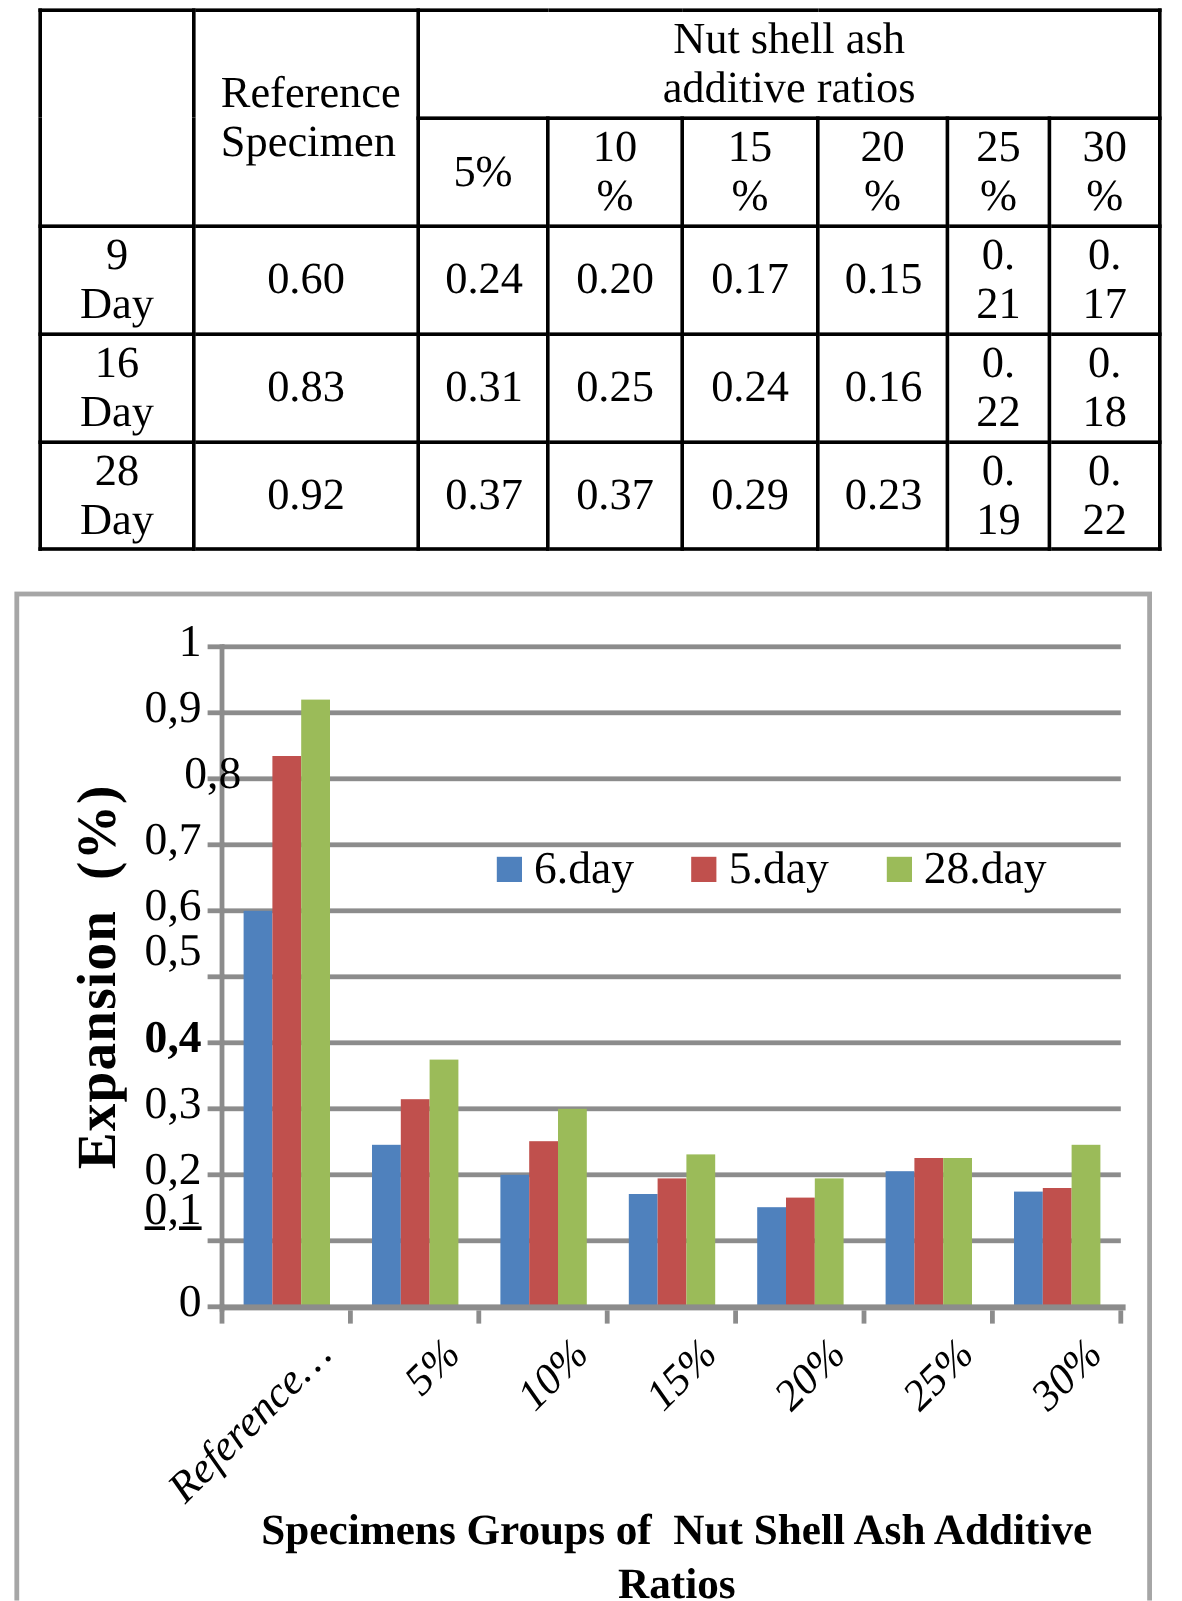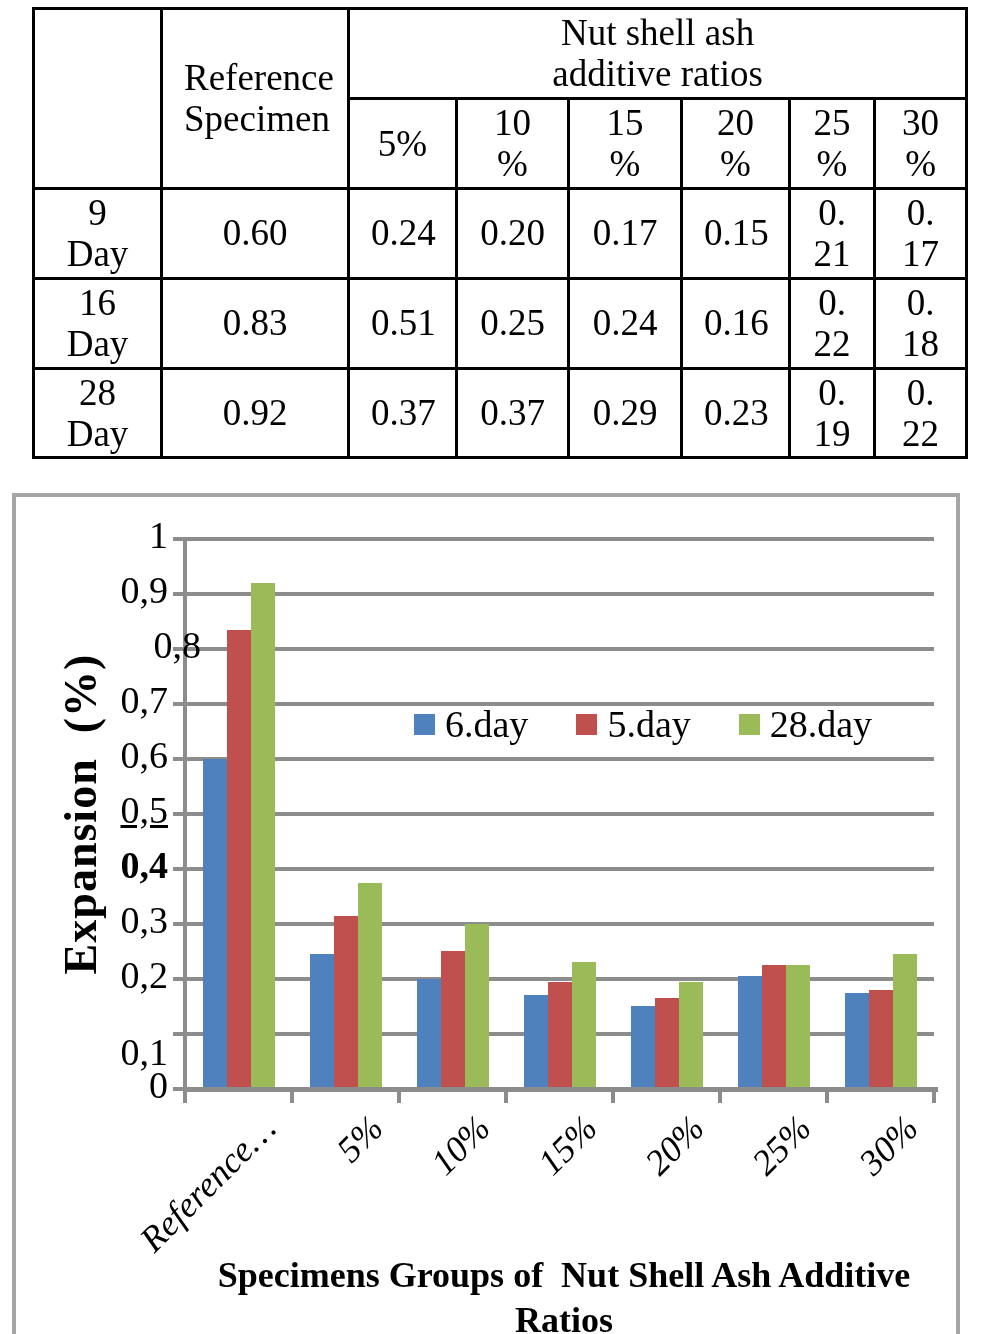--- a/index.html
+++ b/index.html
@@ -82,21 +82,21 @@
         <td>0.15</td>
         <td>0.
 21</td>
         <td>0.
 17</td>
       </tr>
       <tr class="r-data">
         <td class="row-label">16
 Day</td>
         <td>0.83</td>
-        <td>0.51</td>
+        <td>0.31</td>
         <td>0.25</td>
         <td>0.24</td>
         <td>0.16</td>
         <td>0.
 22</td>
         <td>0.
 18</td>
       </tr>
       <tr class="r-data">
         <td class="row-label">28
@@ -122,29 +122,29 @@
         <div class="gridline" style="left: 169px; top: 370px; width: 749px; background: rgb(140, 140, 140);"></div>
         <div class="gridline" style="left: 169px; top: 315px; width: 749px; background: rgb(140, 140, 140);"></div>
         <div class="gridline" style="left: 169px; top: 260px; width: 749px; background: rgb(140, 140, 140);"></div>
         <div class="gridline" style="left: 169px; top: 205px; width: 749px; background: rgb(140, 140, 140);"></div>
         <div class="gridline" style="left: 169px; top: 150px; width: 749px; background: rgb(140, 140, 140);"></div>
         <div class="gridline" style="left: 169px; top: 95px; width: 749px; background: rgb(140, 140, 140);"></div>
         <div class="gridline" style="left: 169px; top: 40px; width: 749px; background: rgb(140, 140, 140);"></div>
         <div class="tick" style="left: 157px; top: 590px; width: 14px; height: 4px; background: rgb(140, 140, 140);"></div>
         <div class="ytick-label" style="top: 566px;">0</div>
         <div class="tick" style="left: 157px; top: 535px; width: 14px; height: 4px; background: rgb(140, 140, 140);"></div>
-        <div class="ytick-label" style="top: 533px;">0,1</div>
+        <div class="ytick-label" style="top: 489px; text-decoration: underline;">0,1</div>
         <div class="tick" style="left: 157px; top: 480px; width: 14px; height: 4px; background: rgb(140, 140, 140);"></div>
         <div class="ytick-label" style="top: 456px;">0,2</div>
         <div class="tick" style="left: 157px; top: 425px; width: 14px; height: 4px; background: rgb(140, 140, 140);"></div>
         <div class="ytick-label" style="top: 401px;">0,3</div>
         <div class="tick" style="left: 157px; top: 370px; width: 14px; height: 4px; background: rgb(140, 140, 140);"></div>
         <div class="ytick-label" style="top: 346px; font-weight: bold;">0,4</div>
         <div class="tick" style="left: 157px; top: 315px; width: 14px; height: 4px; background: rgb(140, 140, 140);"></div>
-        <div class="ytick-label" style="top: 291px; text-decoration: underline;">0,5</div>
+        <div class="ytick-label" style="top: 273px;">0,5</div>
         <div class="tick" style="left: 157px; top: 260px; width: 14px; height: 4px; background: rgb(140, 140, 140);"></div>
         <div class="ytick-label" style="top: 236px;">0,6</div>
         <div class="tick" style="left: 157px; top: 205px; width: 14px; height: 4px; background: rgb(140, 140, 140);"></div>
         <div class="ytick-label" style="top: 181px;">0,7</div>
         <div class="tick" style="left: 157px; top: 150px; width: 14px; height: 4px; background: rgb(140, 140, 140);"></div>
         <div class="ytick-label" style="top: 126px; padding-left: 33px;">0,8</div>
         <div class="tick" style="left: 157px; top: 95px; width: 14px; height: 4px; background: rgb(140, 140, 140);"></div>
         <div class="ytick-label" style="top: 71px;">0,9</div>
         <div class="tick" style="left: 157px; top: 40px; width: 14px; height: 4px; background: rgb(140, 140, 140);"></div>
         <div class="ytick-label" style="top: 16px;">1</div>

